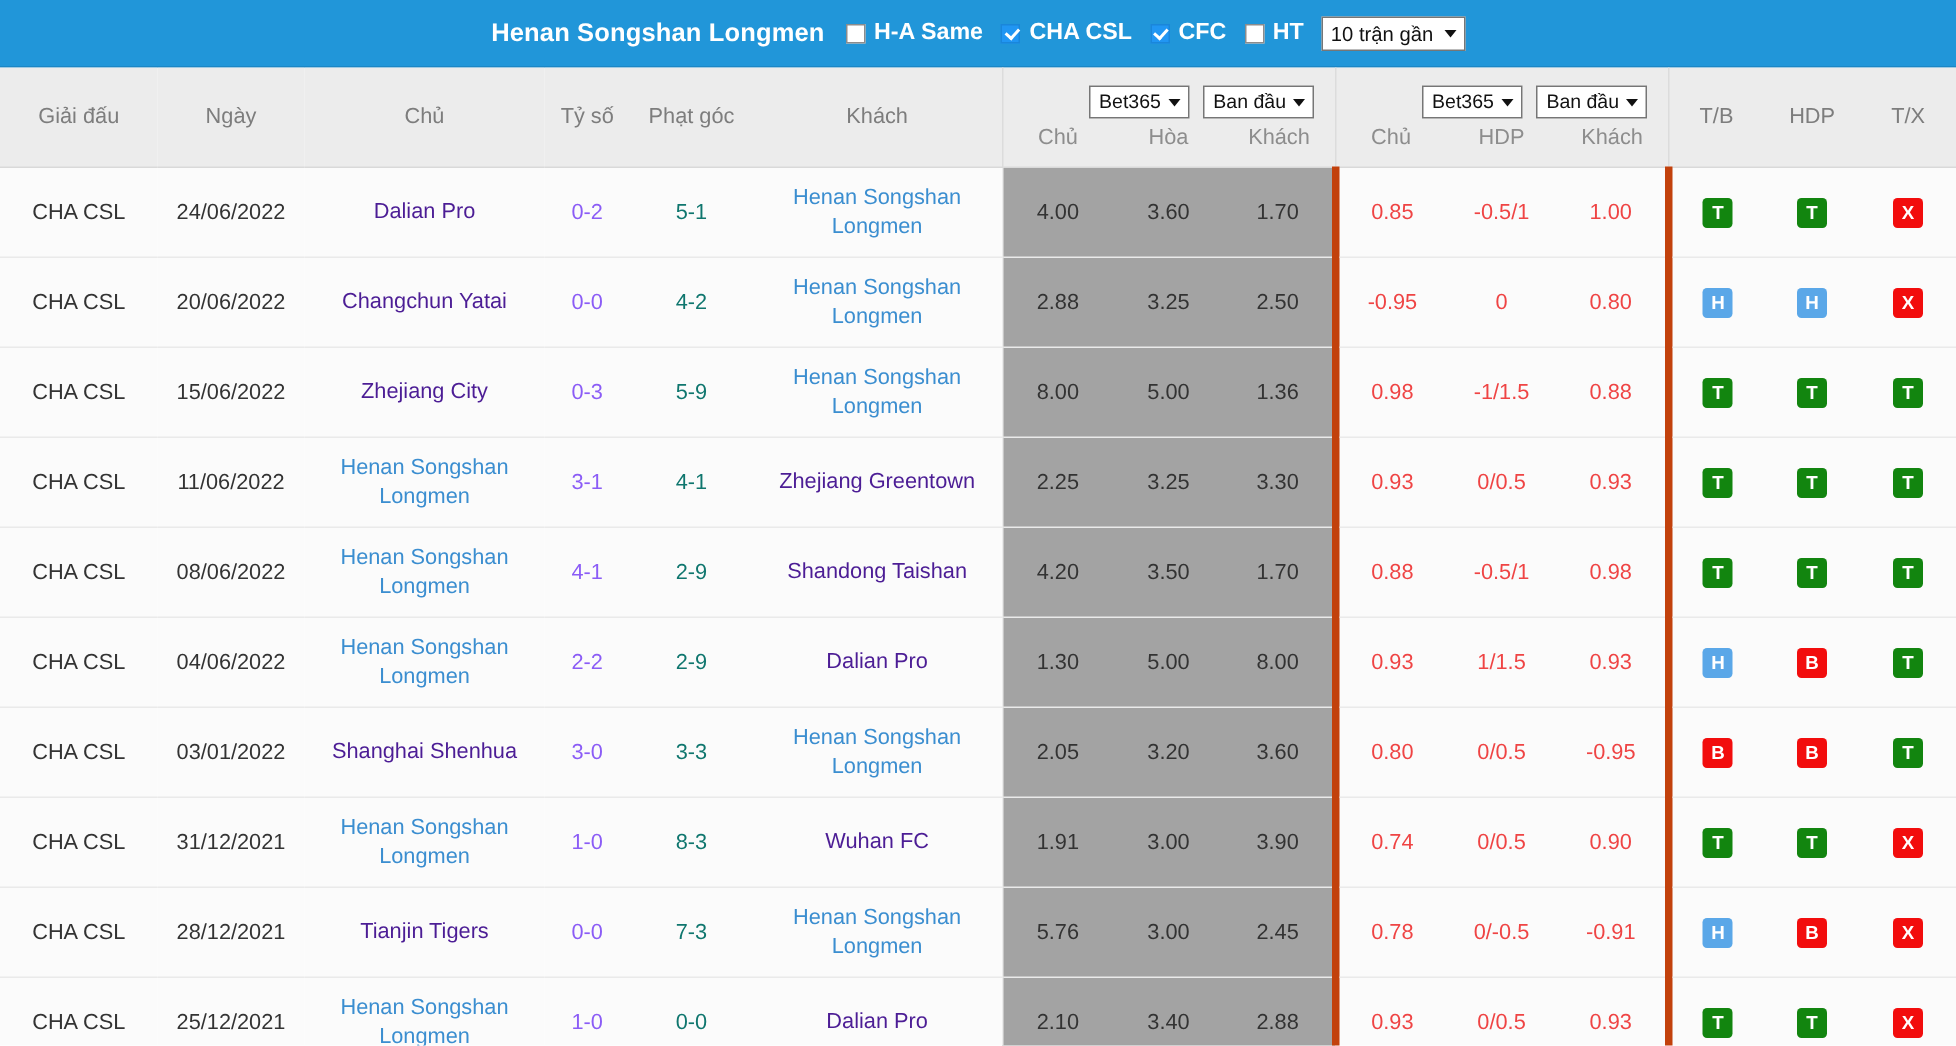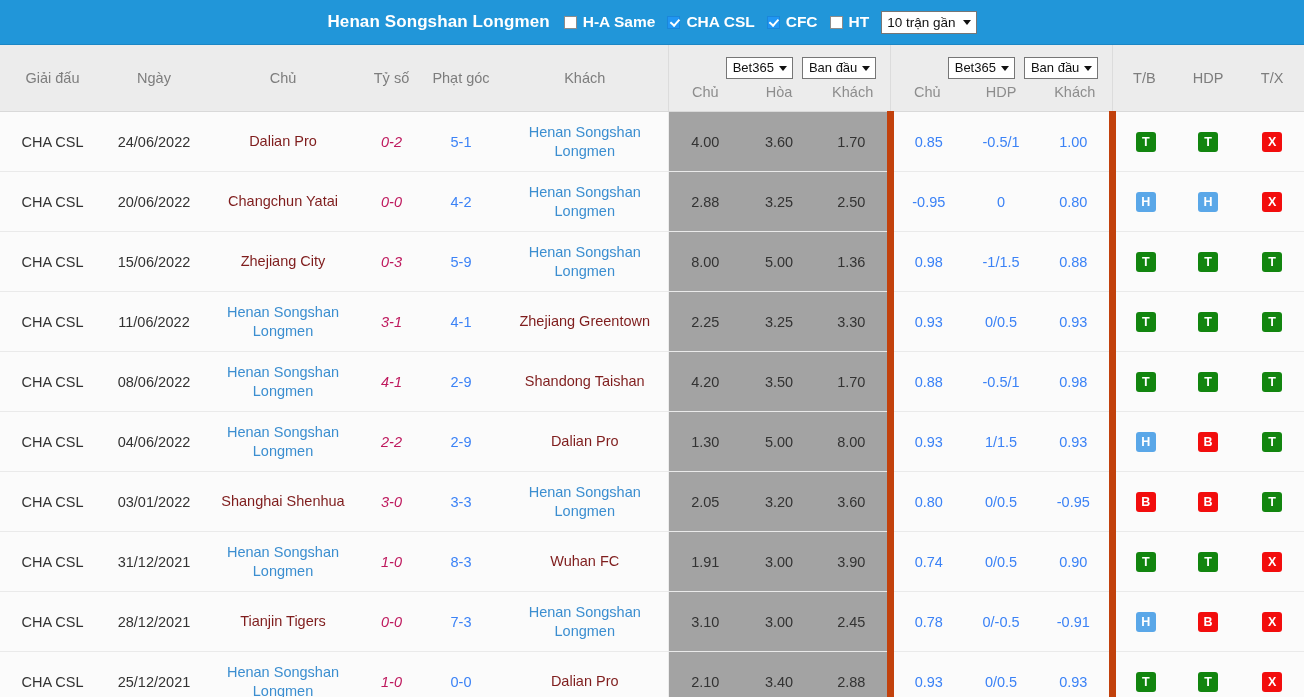--- a/index.html
+++ b/index.html
@@ -164,29 +164,29 @@
   tbody td {
     height: 59px;
     vertical-align: middle;
     text-align: center;
     font-size: 14.5px;
     color: #333333;
     border-bottom: 1px solid #eaeaea;
     background: #fbfbfb;
   }
   tbody tr td.sec-left  { border-right: 1px solid #ececec; }
-  tbody tr td.sec-mid   { border-right: 7px solid #c2410c; }
+  tbody tr td.sec-mid   { border-right: 5px solid #c2410c; }
   td.c-league  { color: #333333; }
   td.c-date    { color: #333333; }
-  td.c-team    { color: #7f1d1d; line-height: 19px; }
+  td.c-team    { color: #4c1d95; line-height: 19px; }
   td.c-team.link  { color: #3b8ed0; }
-  td.c-score   { color: #be185d; font-style: italic; }
-  td.c-corner  { color: #3b82f6; }
+  td.c-score   { color: #8b5cf6; }
+  td.c-corner  { color: #0f766e; }
   td.odds-yellow { background: #a3a3a3; }
-  td.c-hdp    { color: #3b82f6; }
+  td.c-hdp    { color: #ef4444; }
 
   
   .badge {
     display: inline-block;
     width: 20px;
     height: 20px;
     line-height: 20px;
     border-radius: 3px;
     color: #ffffff;
     font-size: 12.5px;
@@ -441,21 +441,21 @@
         <td><span class="badge t">T</span></td>
         <td><span class="badge x">X</span></td>
       </tr>
       <tr>
         <td class="c-league">CHA CSL</td>
         <td class="c-date">28/12/2021</td>
         <td class="c-team">Tianjin Tigers</td>
         <td class="c-score">0-0</td>
         <td class="c-corner">7-3</td>
         <td class="c-team sec-left link">Henan Songshan Longmen</td>
-        <td class="odds-yellow">3.10</td>
+        <td class="odds-yellow">5.76</td>
         <td class="odds-yellow">3.00</td>
         <td class="odds-yellow sec-mid">2.45</td>
         <td class="c-hdp">0.78</td>
         <td class="c-hdp">0/-0.5</td>
         <td class="c-hdp sec-mid">-0.91</td>
         <td><span class="badge h">H</span></td>
         <td><span class="badge b">B</span></td>
         <td><span class="badge x">X</span></td>
       </tr>
       <tr>

